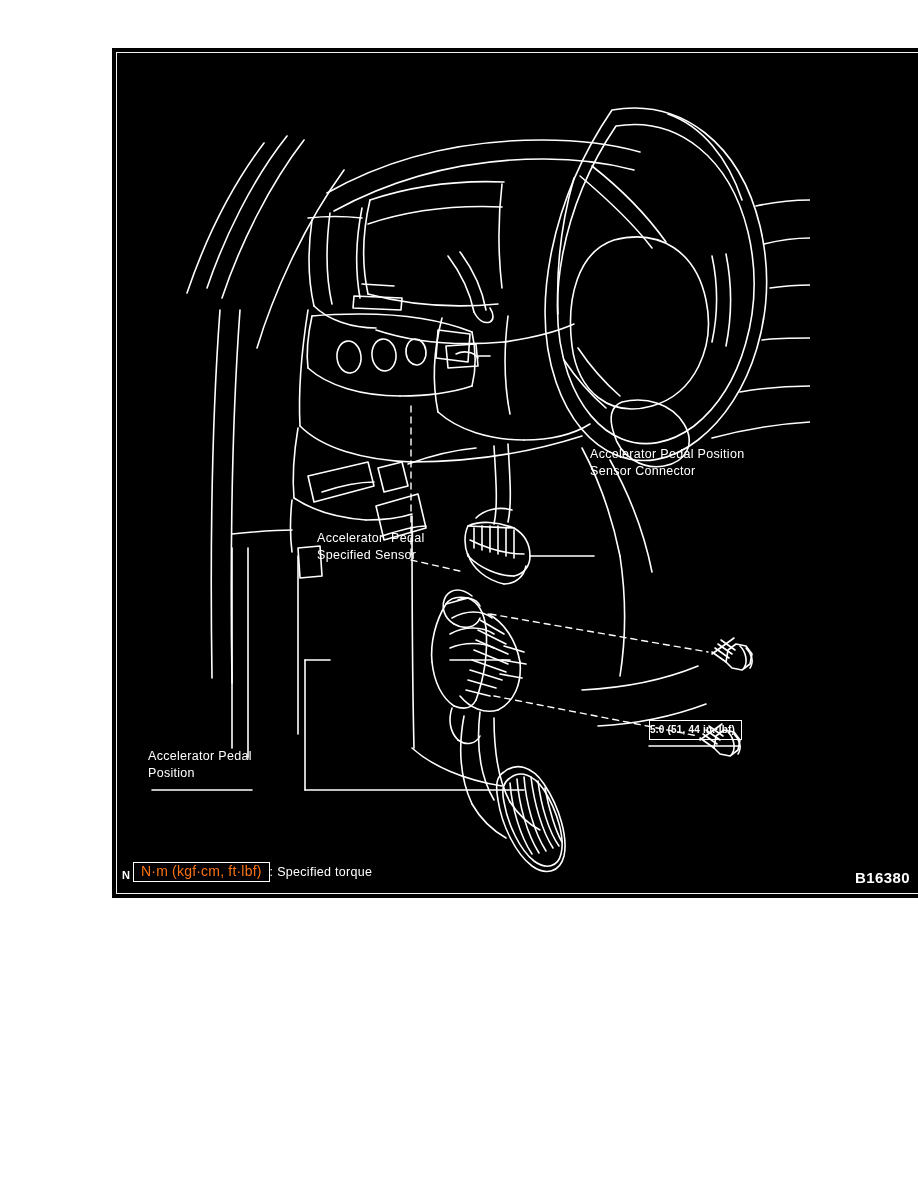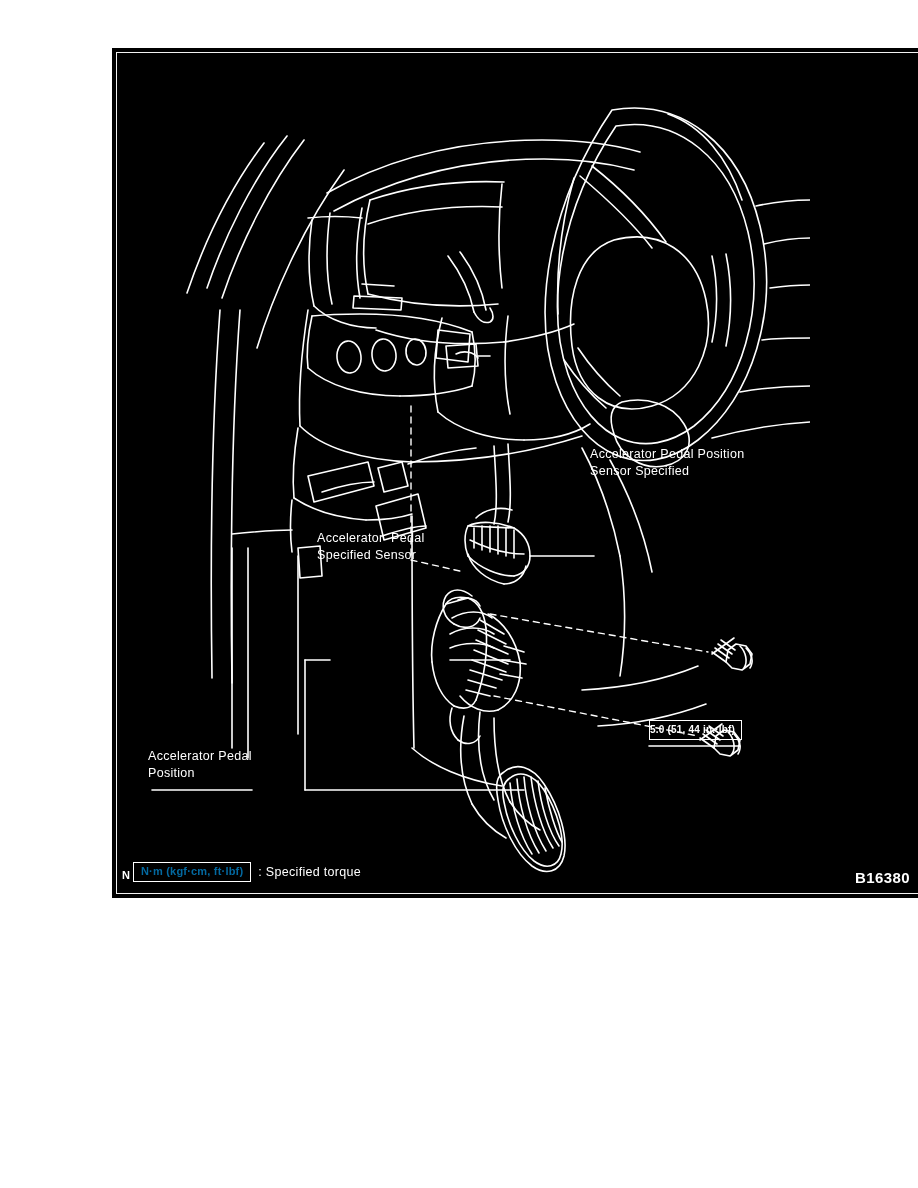--- a/index.html
+++ b/index.html
@@ -85,32 +85,31 @@
     color: #ffffff;
     font-family: "Liberation Sans", sans-serif;
     font-size: 11px;
     font-weight: bold;
     margin-right: 3px;
     align-self: flex-end;
     padding-bottom: 1px;
   }
   #legend-box {
     border: 1.5px solid #ffffff;
-    color: #0369a1;
-    font-size: 11px;
-    font-weight: bold;
+    color: #f97316;
+    font-size: 14px;
+    font-weight: normal;
     padding: 1px 7px 2px 7px;
     letter-spacing: 0.2px;
     white-space: nowrap;
     line-height: 15px;
   }
   #legend-text {
     color: #ffffff;
     font-size: 12.5px;
-    margin-left: 7px;
     letter-spacing: 0.3px;
     white-space: nowrap;
   }
   #figure-code {
     position: absolute;
     right: 14px;
     bottom: 12px;
     color: #ffffff;
     font-family: "Liberation Sans", sans-serif;
     font-size: 15px;
@@ -377,21 +376,21 @@
           <path d="M193 612 L 218 612"></path>
           <path d="M193 612 L 193 742"></path>
 
           <path d="M193 742 L 412 742"></path>
           <path d="M40 742 L 140 742"></path>
         </g>
 
       </g>
     </svg>
 
-    <div class="lbl two-line" id="label-connector" style="left:478px; top:398px;"><span>Accelerator Pedal Position</span><br><span>Sensor Specified</span></div>
+    <div class="lbl two-line" id="label-connector" style="left:478px; top:398px;"><span>Accelerator Pedal Position</span><br><span>Sensor Connector</span></div>
 
     <div class="lbl two-line" id="label-sensor" style="left:205px; top:482px;"><span>Accelerator  Pedal</span><br><span>Specified Sensor</span></div>
 
     <div class="lbl two-line" id="label-assembly" style="left:36px; top:700px;"><span>Accelerator Pedal</span><br><span>Position</span></div>
 
     <div id="torque-box">5.0 (51, 44 in.·lbf)</div>
 
     <div id="legend">
       <span id="legend-n">N</span>
       <span id="legend-box">N·m (kgf·cm, ft·lbf)</span>

